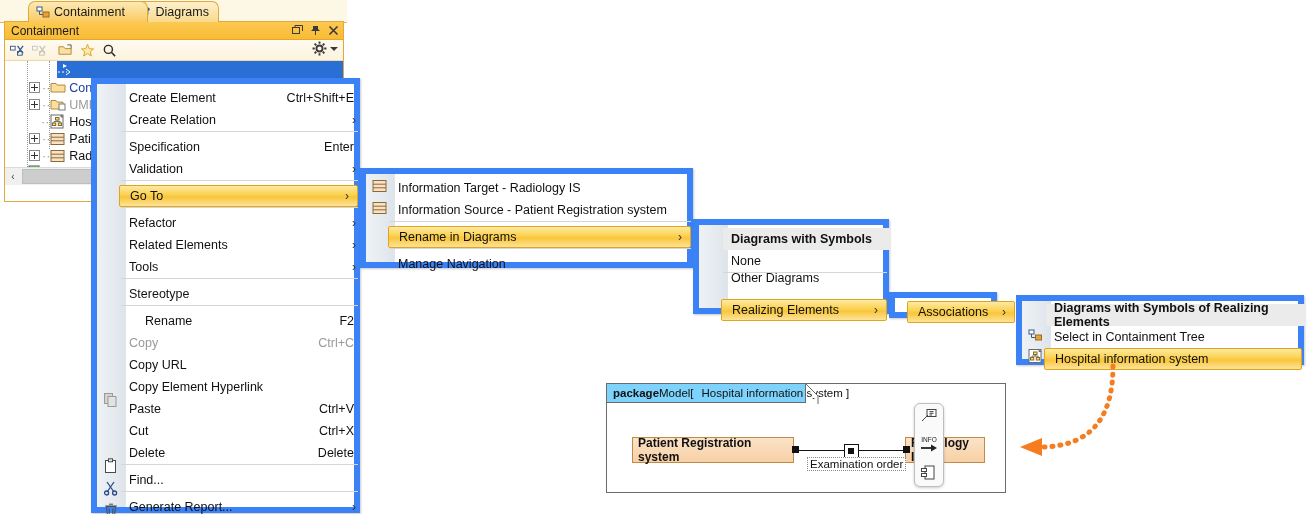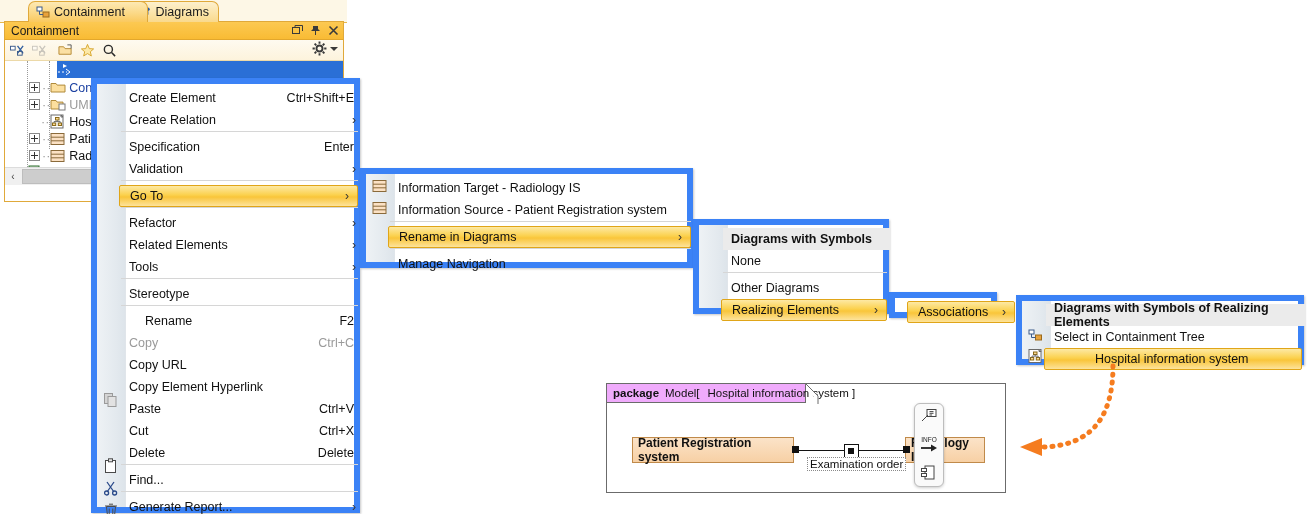--- a/index.html
+++ b/index.html
@@ -67,21 +67,21 @@
   .mi.dis .acc{color:#9a9a9a;}
   .mi.hl{background:linear-gradient(to bottom,#fde9a4 0%,#fbd14d 45%,#f9c53a 55%,#fde39b 100%);
          border:1px solid #e0a518;border-radius:2px;}
   .mi.hdr{background:#ebebeb;font-weight:bold;color:#111;}
   .sep{height:1px;background:#d6d6d6;margin:0;}
   .gicon{position:absolute;left:6px;width:16px;height:16px;}
 
   
   #diagram{left:606px;top:383px;width:398px;height:108px;border:1px solid #6b6b6b;background:#fff;}
   .pkgtab{position:absolute;left:-1px;top:-1px;height:20px;border:1px solid #6b6b6b;
-          background:#f0abfc;box-sizing:border-box;display:flex;align-items:center;
+          background:#7dd3fc;box-sizing:border-box;display:flex;align-items:center;
           padding:0 7px 0 6px;font-size:11.5px;white-space:nowrap;}
   .nodebox{position:absolute;border:1px solid #c08a4a;box-sizing:border-box;
            background:linear-gradient(to bottom,#fbe3c8 0%,#f7d0a4 100%);
            display:flex;align-items:center;padding:0 5px;font-weight:bold;font-size:12px;color:#111;}
   .flowline{position:absolute;height:1px;background:#111;}
   .psquare{position:absolute;width:7px;height:7px;background:#111;}
   .flowlbl{position:absolute;font-size:11.5px;color:#111;border:1px dotted #8a8a8a;
            padding:0 2px;background:#fff;white-space:nowrap;}
   .floatbar{position:absolute;background:#fafafa;border:1px solid #bdbdbd;border-radius:6px;
             box-shadow:0 1px 3px rgba(0,0,0,.2);display:flex;flex-direction:column;
@@ -380,21 +380,21 @@
 <div class="menu" id="usagemenu" style="left:693px;top:219px;width:196px;height:95px;">
   <div class="gutter"></div>
   <div class="mlist" id="usagelist">
       <div class="mi hdr" style="position: absolute; top: 3px; left: 24px; width: 168px;">
         <span class="txt" style="left: 8px;">Diagrams with Symbols</span>
       </div>
       <div class="mi" style="position: absolute; top: 25px; left: 0px; width: 194px;">
         <span class="txt" style="left: 32px;">None</span>
       </div>
       <div class="sep" style="position: absolute; left: 24px; top: 47px; width: 164px;"></div>
-      <div class="mi" style="position: absolute; top: 52px; left: 0px; width: 194px;">
+      <div class="mi" style="position: absolute; top: 42px; left: 0px; width: 194px;">
         <span class="txt" style="left: 32px;">Other Diagrams</span>
       </div>
       <div class="mi hl" style="position: absolute; top: 74px; left: 22px; width: 166px;">
         <span class="txt" style="left: 10px;">Realizing Elements</span>
         <span class="arw">›</span>
       </div>
     </div>
 </div>
 
 <div class="menu" id="realmenu" style="left:889px;top:292px;width:108px;height:26px;">
@@ -422,34 +422,34 @@
     <path d="M7.2 6 V7.6 M4 7.6 H10.2 M4 7.6 V9 M10.2 7.6 V9" stroke="#6a6a6a"></path>
   </svg>
   <div class="mlist" id="assoclist">
       <div class="mi hdr" style="position: absolute; top: 3px; left: 24px; width: 260px;">
         <span class="txt" style="left: 8px;">Diagrams with Symbols of Realizing Elements</span>
       </div>
       <div class="mi" style="position: absolute; top: 25px; left: 0px; width: 286px;">
         <span class="txt" style="left: 32px;">Select in Containment Tree</span>
       </div>
       <div class="mi hl" style="position: absolute; top: 47px; left: 22px; width: 258px;">
-        <span class="txt" style="left: 10px; margin-left: 40px;">Hospital information system</span>
+        <span class="txt" style="left: 10px;">Hospital information system</span>
       </div>
     </div>
 </div>
 
 <svg class="abs" style="left:1000px;top:358px;width:140px;height:110px;pointer-events:none">
   <path d="M113 8 C 113 55, 95 88, 42 89" fill="none" stroke="#f57c1f" stroke-width="5" stroke-linecap="round" stroke-dasharray="1 7"></path>
   <path d="M20 89 L42 80 L42 98 Z" fill="#f57c1f"></path>
 </svg>
 
 <div class="abs" id="diagram">
   <div class="pkgtab" style="width:200px;">
     <b>package</b>
-    <span style="margin-left:6px">Model[</span>
+    <span style="margin-left:0">Model[</span>
     <svg width="14" height="14" viewBox="0 0 16 15" style="margin:0 4px">
       <rect x="1" y="1" width="12" height="13" fill="#fff" stroke="#6a6a6a"></rect>
       <path d="M11 1 l2 2 h-2z" fill="#ddd" stroke="#6a6a6a"></path>
       <rect x="5.5" y="3.5" width="3.5" height="2.5" fill="#fbd98f" stroke="#8a6a1a"></rect>
       <rect x="2.5" y="9" width="3.2" height="2.5" fill="#fbd98f" stroke="#8a6a1a"></rect>
       <rect x="8.3" y="9" width="3.2" height="2.5" fill="#fbd98f" stroke="#8a6a1a"></rect>
       <path d="M7.2 6 V7.6 M4 7.6 H10.2 M4 7.6 V9 M10.2 7.6 V9" stroke="#6a6a6a"></path>
     </svg>
     <span>Hospital information system ]</span>
   </div>

